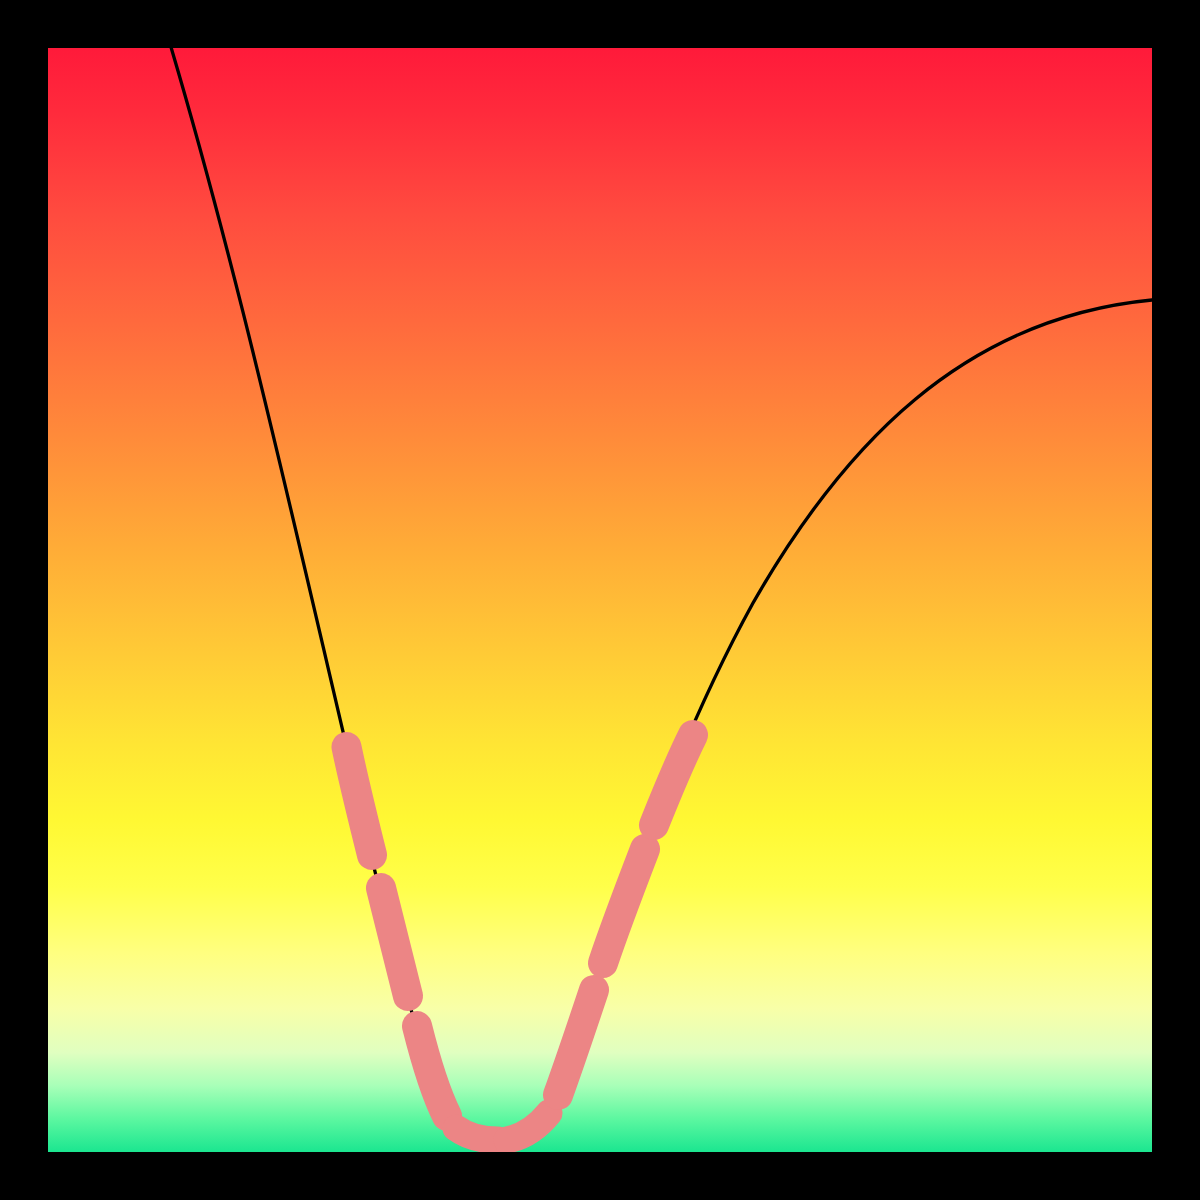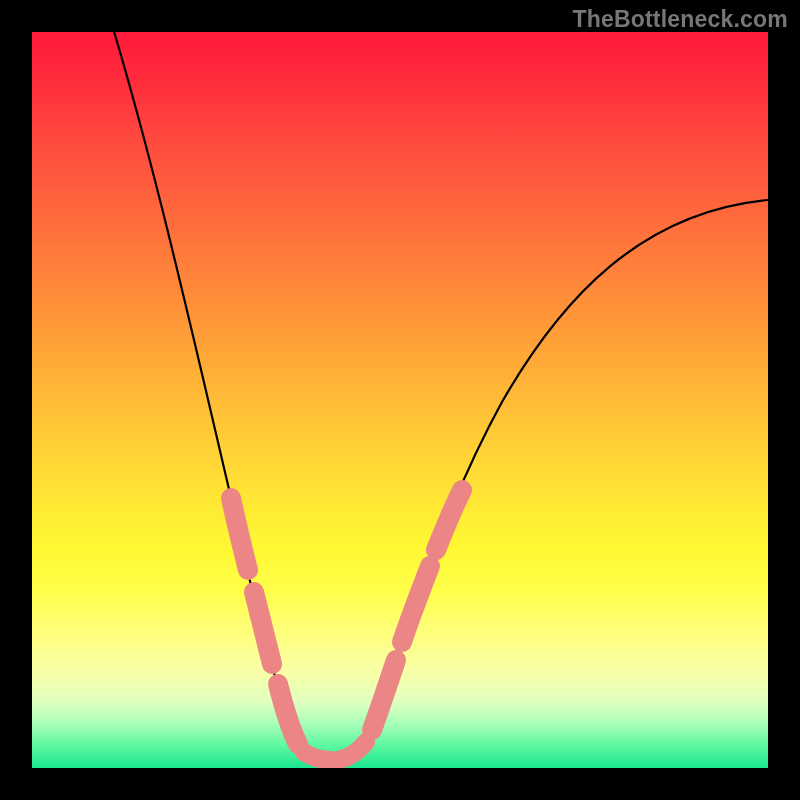--- a/index.html
+++ b/index.html
@@ -71,21 +71,20 @@
     font-weight: 600;
     color: #777777;
     letter-spacing: 0.2px;
     user-select: none;
   }
 </style>
 </head>
 <body>
 
 <div id="stage">
-  <div id="attribution">TheBottleneck.com</div>
 
   <div id="plot-area">
     <div id="gradient-bg"></div>
 
     <svg id="curve-svg" viewBox="0 0 736 736" preserveAspectRatio="none">
 
       <path class="curve-path" d="M 70 -40
                C 120 120, 160 300, 200 470
                C 215 540, 235 620, 255 685
                C 262 708, 272 722, 285 727

